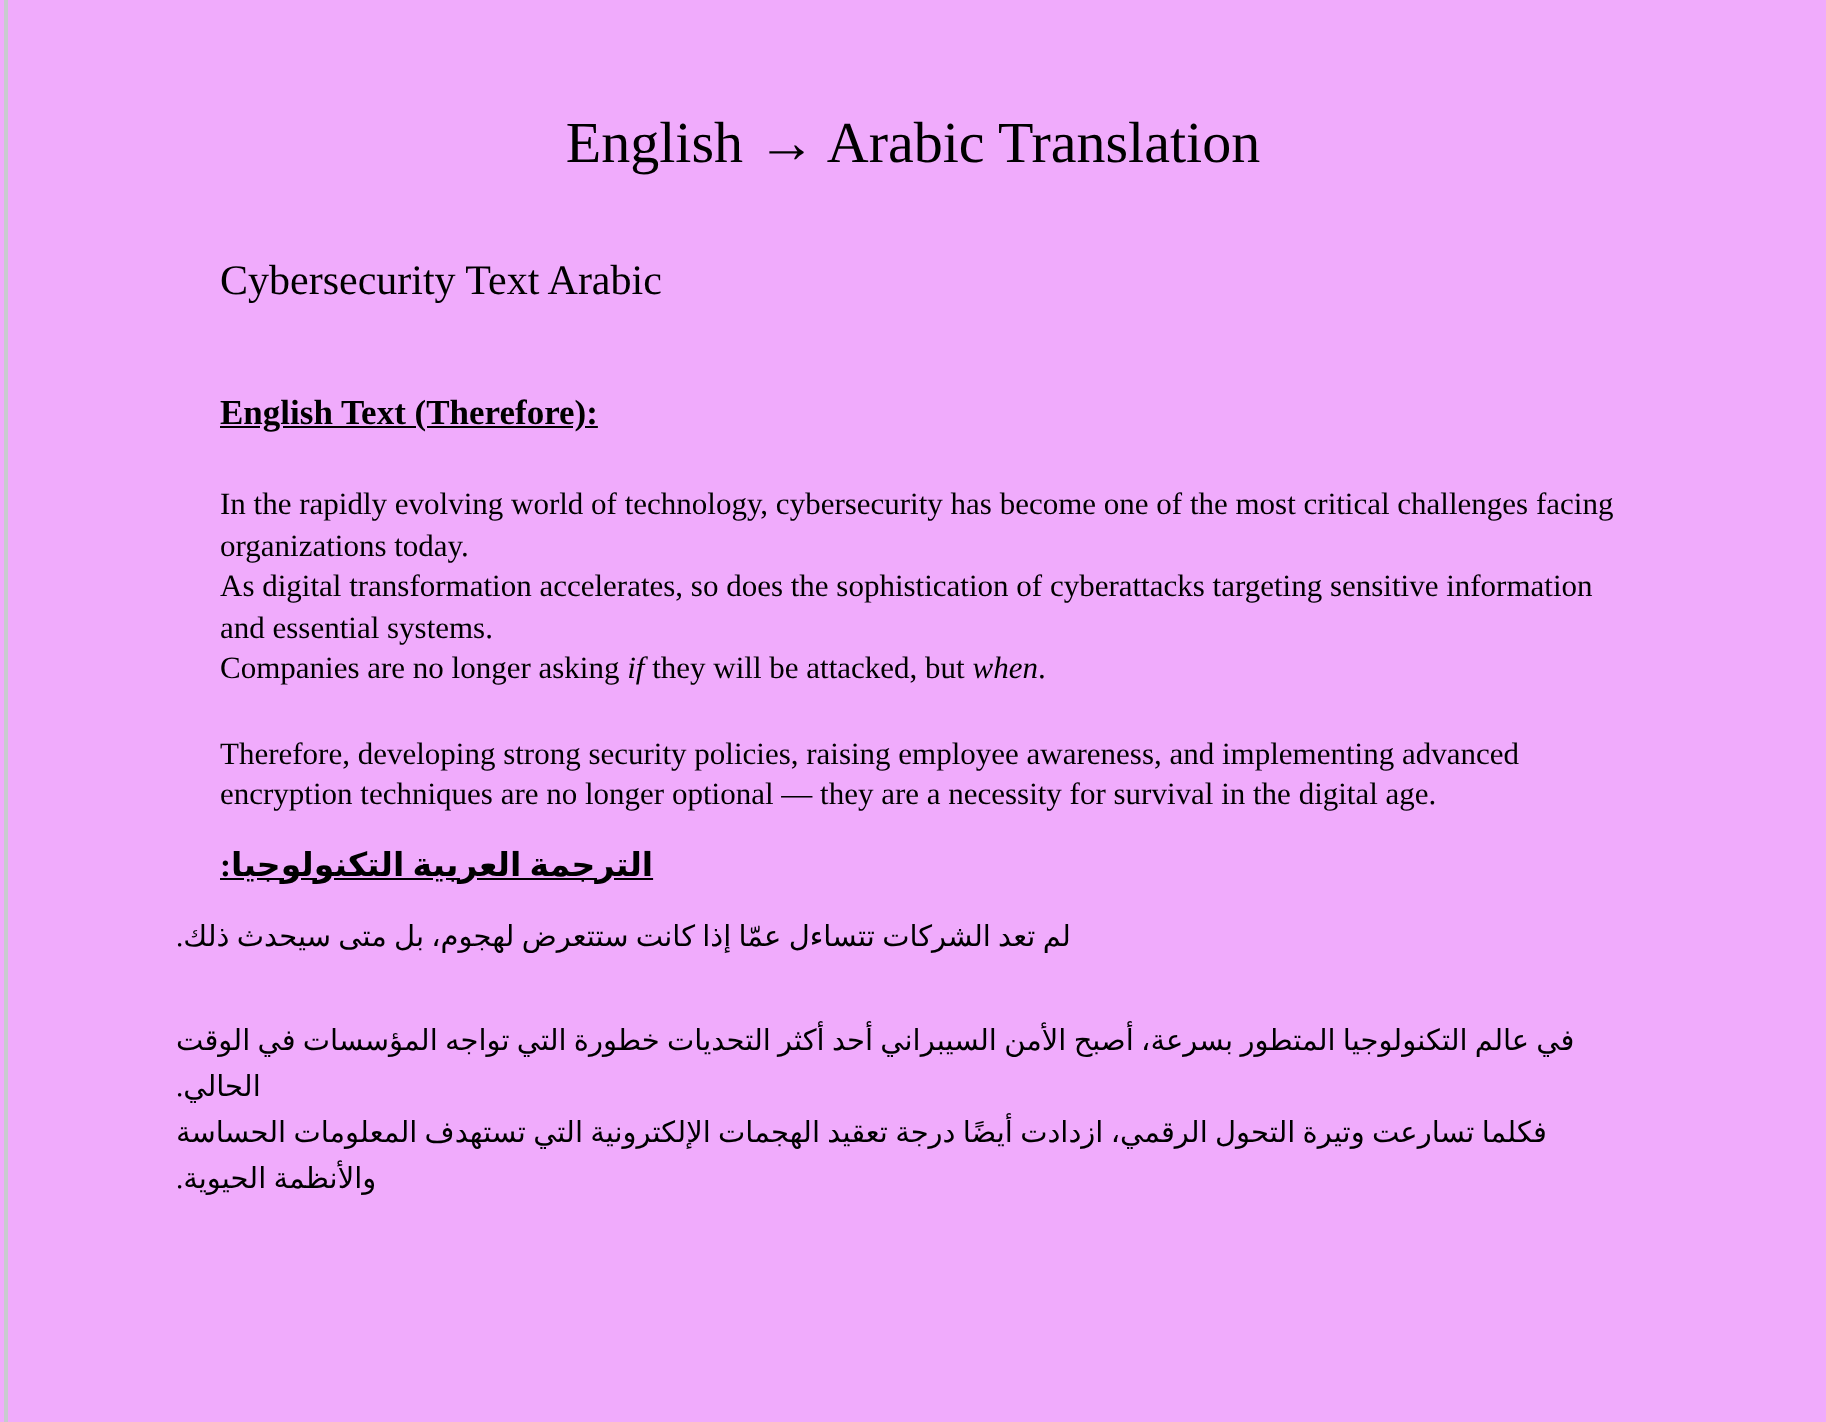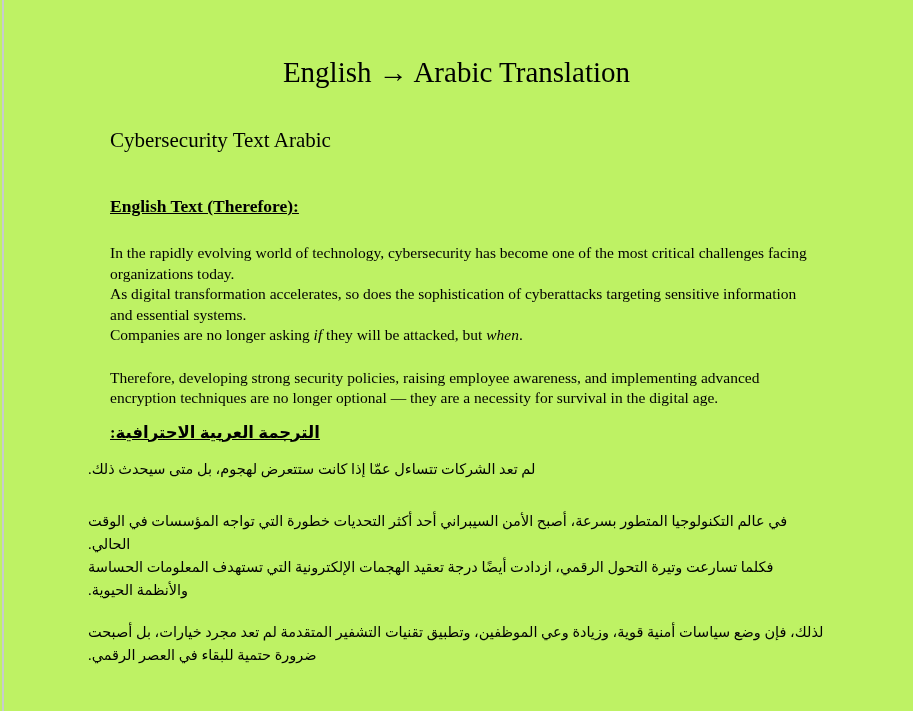--- a/index.html
+++ b/index.html
@@ -1,20 +1,20 @@
 <!DOCTYPE html>
 <html><head>
 <meta charset="utf-8">
 <style>
   html, body { margin: 0; padding: 0; background: #ffffff; }
   .page {
     position: relative;
     width: 913px;
     height: 711px;
-    background: #bef264;
+    background: #f0abfc;
     overflow: hidden;
     color: #000000;
     font-family: "Liberation Serif", "DejaVu Serif", serif;
   }
   .page-edge-line {
     position: absolute;
     left: 2px; top: 0; bottom: 0;
     width: 2px;
     background: #c7cbce;
   }
@@ -78,20 +78,19 @@
   <div class="doc-title">English → Arabic Translation</div>
 
   <div class="doc-subtitle">Cybersecurity Text Arabic</div>
 
   <div class="eng-heading">English Text (Therefore):</div>
 
   <div class="eng-para first"><span>In the rapidly evolving world of technology, cybersecurity has become one of the most critical challenges facing organizations today.</span><br><span>As digital transformation accelerates, so does the sophistication of cyberattacks targeting sensitive information and essential systems.</span><br><span>Companies are no longer asking </span><span class="em">if</span><span> they will be attacked, but </span><span class="em">when</span><span>.</span></div>
 
   <div class="eng-para"><span>Therefore, developing strong security policies, raising employee awareness, and implementing advanced encryption techniques are no longer optional — they are a necessity for survival in the digital age.</span></div>
 
-  <div class="ar-heading">الترجمة العربية الاحترافية:</div>
+  <div class="ar-heading">الترجمة العربية التكنولوجيا:</div>
 
   <div class="ar-para"><span>لم تعد الشركات تتساءل عمّا إذا كانت ستتعرض لهجوم، بل متى سيحدث ذلك.</span></div>
 
   <div class="ar-para first"><span>في عالم التكنولوجيا المتطور بسرعة، أصبح الأمن السيبراني أحد أكثر التحديات خطورة التي تواجه المؤسسات في الوقت الحالي.</span><br><span>فكلما تسارعت وتيرة التحول الرقمي، ازدادت أيضًا درجة تعقيد الهجمات الإلكترونية التي تستهدف المعلومات الحساسة والأنظمة الحيوية.</span></div>
 
-  <div class="ar-para last"><span>لذلك، فإن وضع سياسات أمنية قوية، وزيادة وعي الموظفين، وتطبيق تقنيات التشفير المتقدمة لم تعد مجرد خيارات، بل أصبحت ضرورة حتمية للبقاء في العصر الرقمي.</span></div>
 </div>
 
 </body></html>

